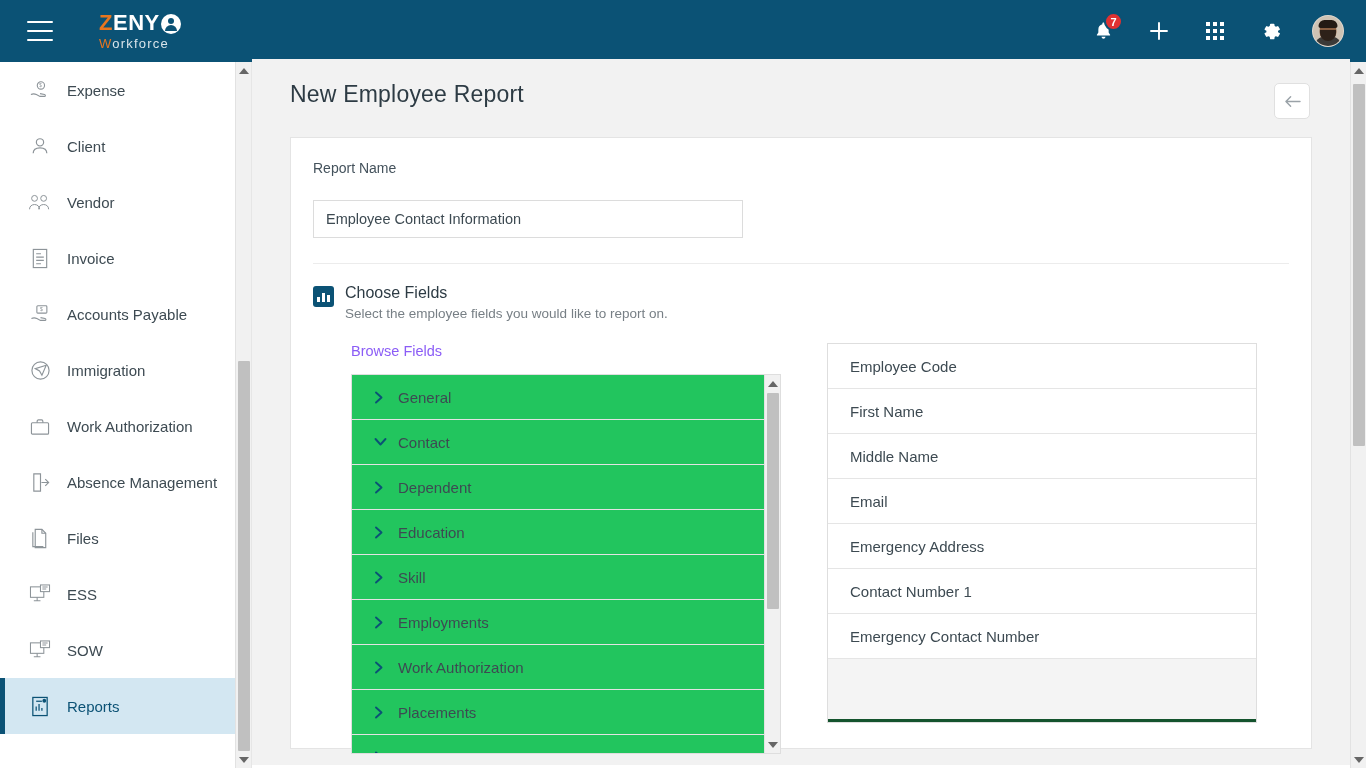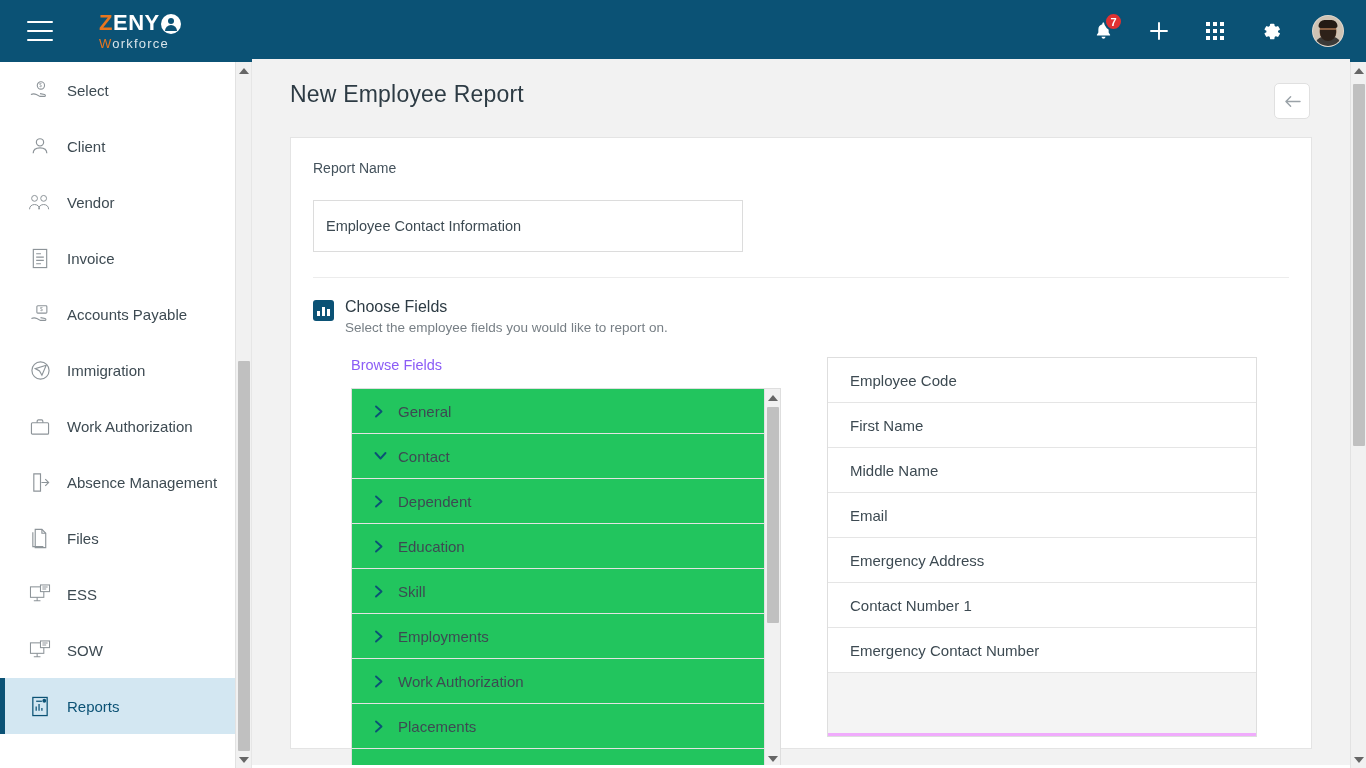--- a/index.html
+++ b/index.html
@@ -158,21 +158,21 @@
   }
 
   .card {
     margin: 18px 38px 0 38px;
     background: #ffffff; border: 1px solid #e4e4e4;
     padding: 22px 22px 0 22px;
     height: 612px;
   }
   .field-label { font-size: 14px; color: #44525c; margin-bottom: 24px; }
   .text-input {
-    width: 430px; height: 52px;
+    width: 430px; height: 38px;
     border: 1px solid #dcdcdc; background: #fff;
     padding: 0 12px; font-size: 14.5px; color: #3d4a52;
     font-family: "Liberation Sans", sans-serif;
     outline: none;
   }
   .divider { margin: 25px 0 0 0; border-top: 1px solid #ececec; }
 
   .section-head { display: flex; align-items: flex-start; margin-top: 20px; }
   .section-ico {
     width: 21px; height: 21px; background: #0b5275; border-radius: 3px;
@@ -203,21 +203,21 @@
   }
   .chev { width: 16px; margin-right: 8px; color: #0b5275; display: flex; align-items: center; }
 
   .bx-scroll {
     position: absolute; right: 0; top: 0; width: 16px; height: 100%;
     background: #f1f1f1; border-left: 1px solid #e2e2e2;
   }
 
   .selected-box {
     width: 430px; height: 380px;
-    border: 1px solid #dedede; background: #f0abfc; overflow: hidden;
+    border: 1px solid #dedede; background: #14532d; overflow: hidden;
   }
   .sel-row {
     height: 45px; display: flex; align-items: center;
     padding-left: 22px; border-bottom: 1px solid #e5e5e5;
     font-size: 15px; color: #3d4a52; background: #ffffff; cursor: pointer;
   }
   .sel-empty { height: 60px; background: #f4f4f4; }
 
   
   .pg-scroll {
@@ -297,21 +297,21 @@
 <div class="sidebar">
 
   <div class="nav-item">
     <span class="nav-ico">
       <svg width="22" height="20" viewBox="0 0 24 22" fill="none" stroke="currentColor" stroke-width="1.2">
         <circle cx="13" cy="6" r="4"></circle>
           <text x="11.2" y="8.2" font-size="5" fill="currentColor" stroke="none">$</text>
         <path d="M2 16c2-1 4-1 6 0l4 2h5c1 0 1.5-1.5 0-2l-5-1"></path>
       </svg>
     </span>
-    <span class="nav-label">Select</span>
+    <span class="nav-label">Expense</span>
   </div>
 
   <div class="nav-item">
     <span class="nav-ico">
       <svg width="20" height="20" viewBox="0 0 22 22" fill="none" stroke="currentColor" stroke-width="1.3">
         <circle cx="11" cy="7" r="4"></circle>
           <path d="M3.5 19c0-4 3.4-6 7.5-6s7.5 2 7.5 6"></path>
       </svg>
     </span>
     <span class="nav-label">Client</span>

